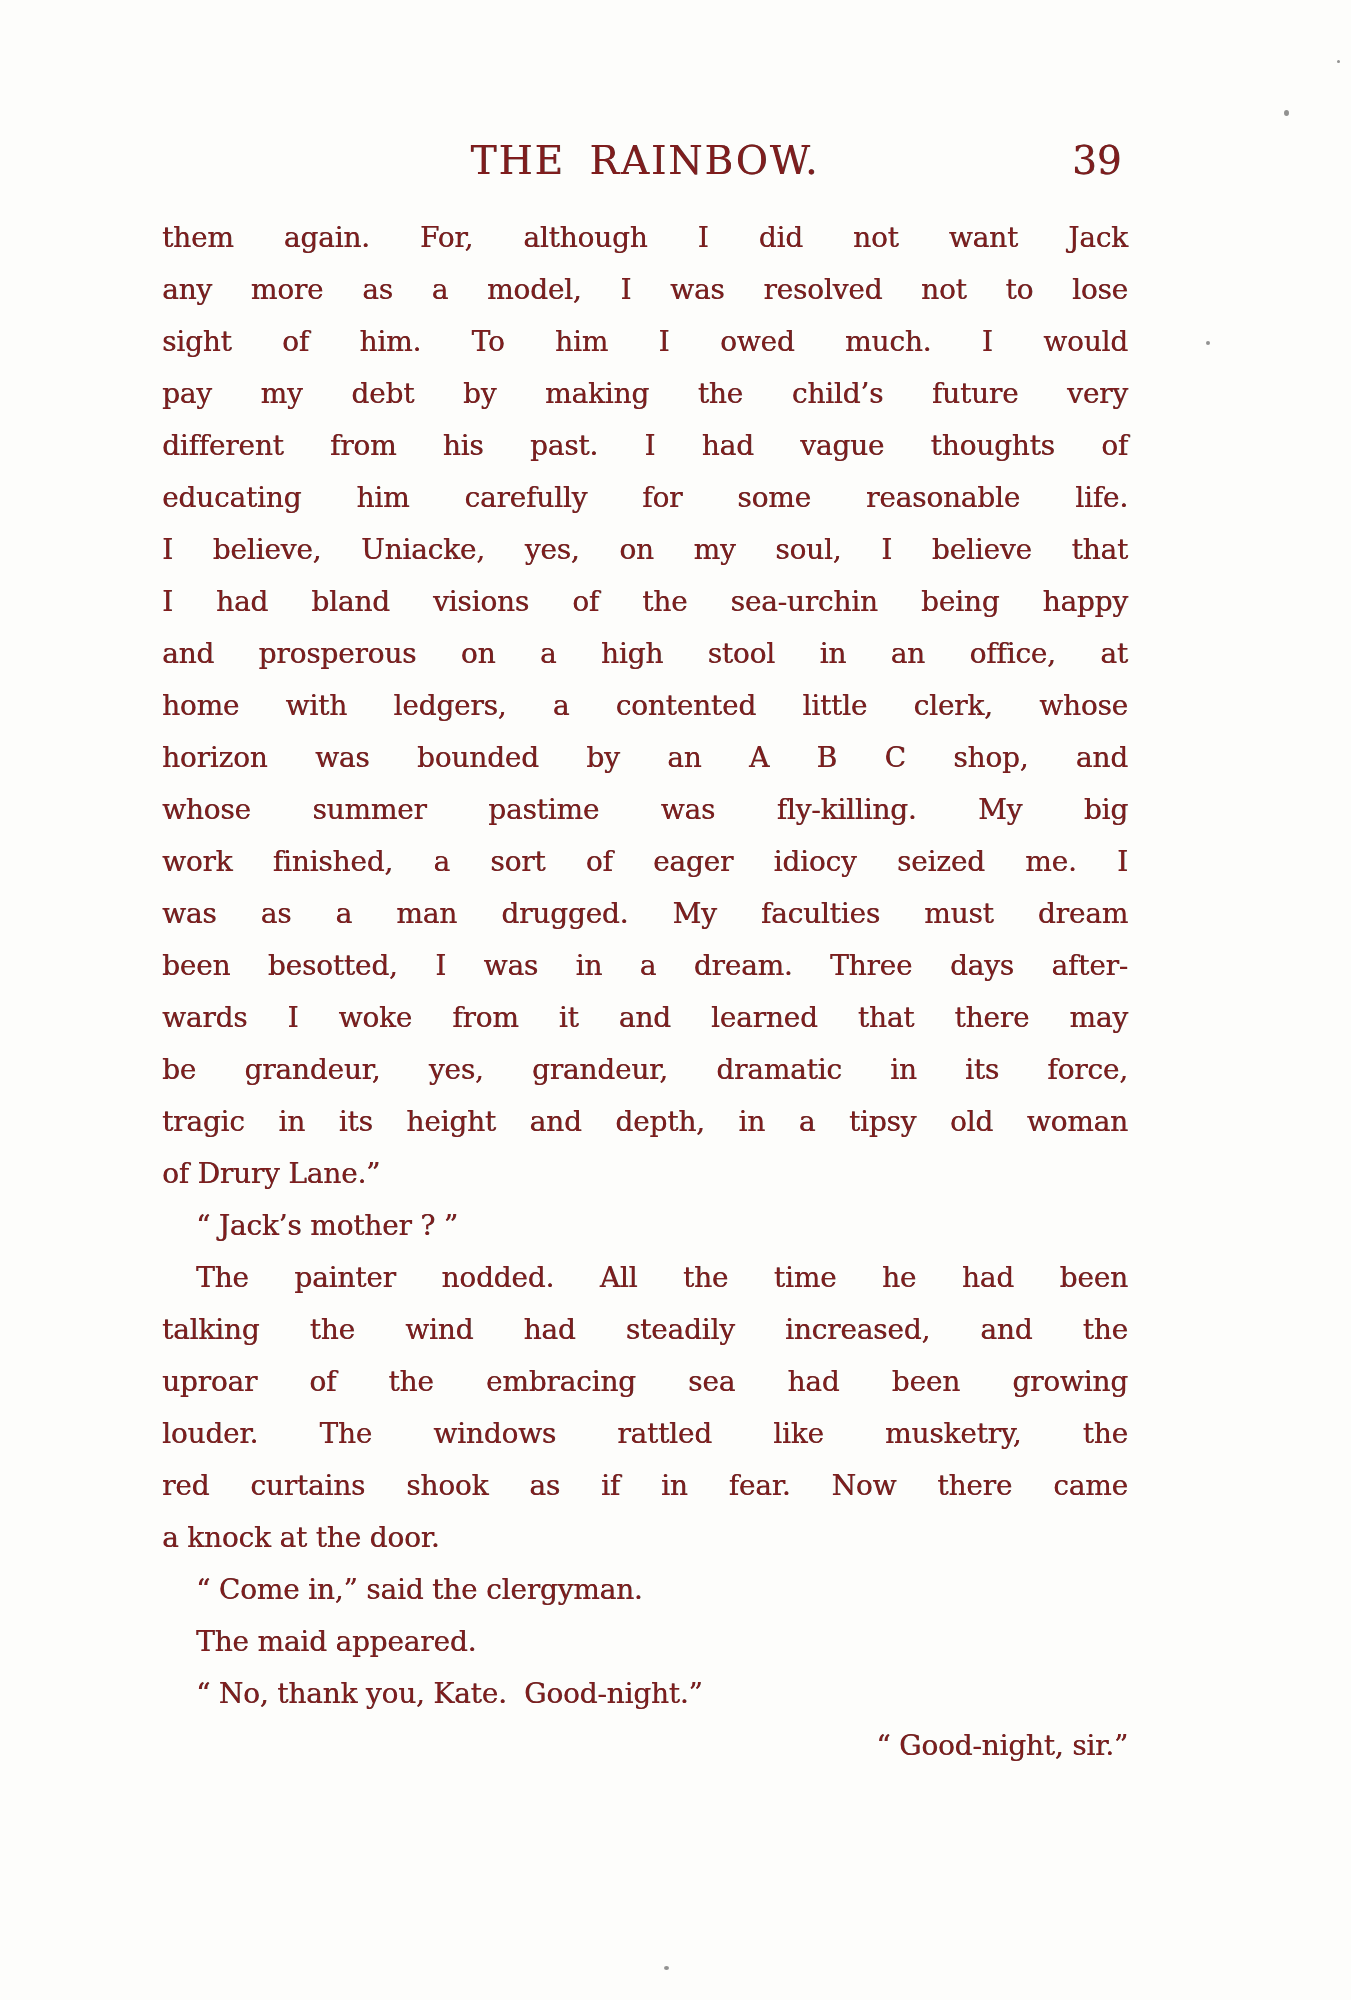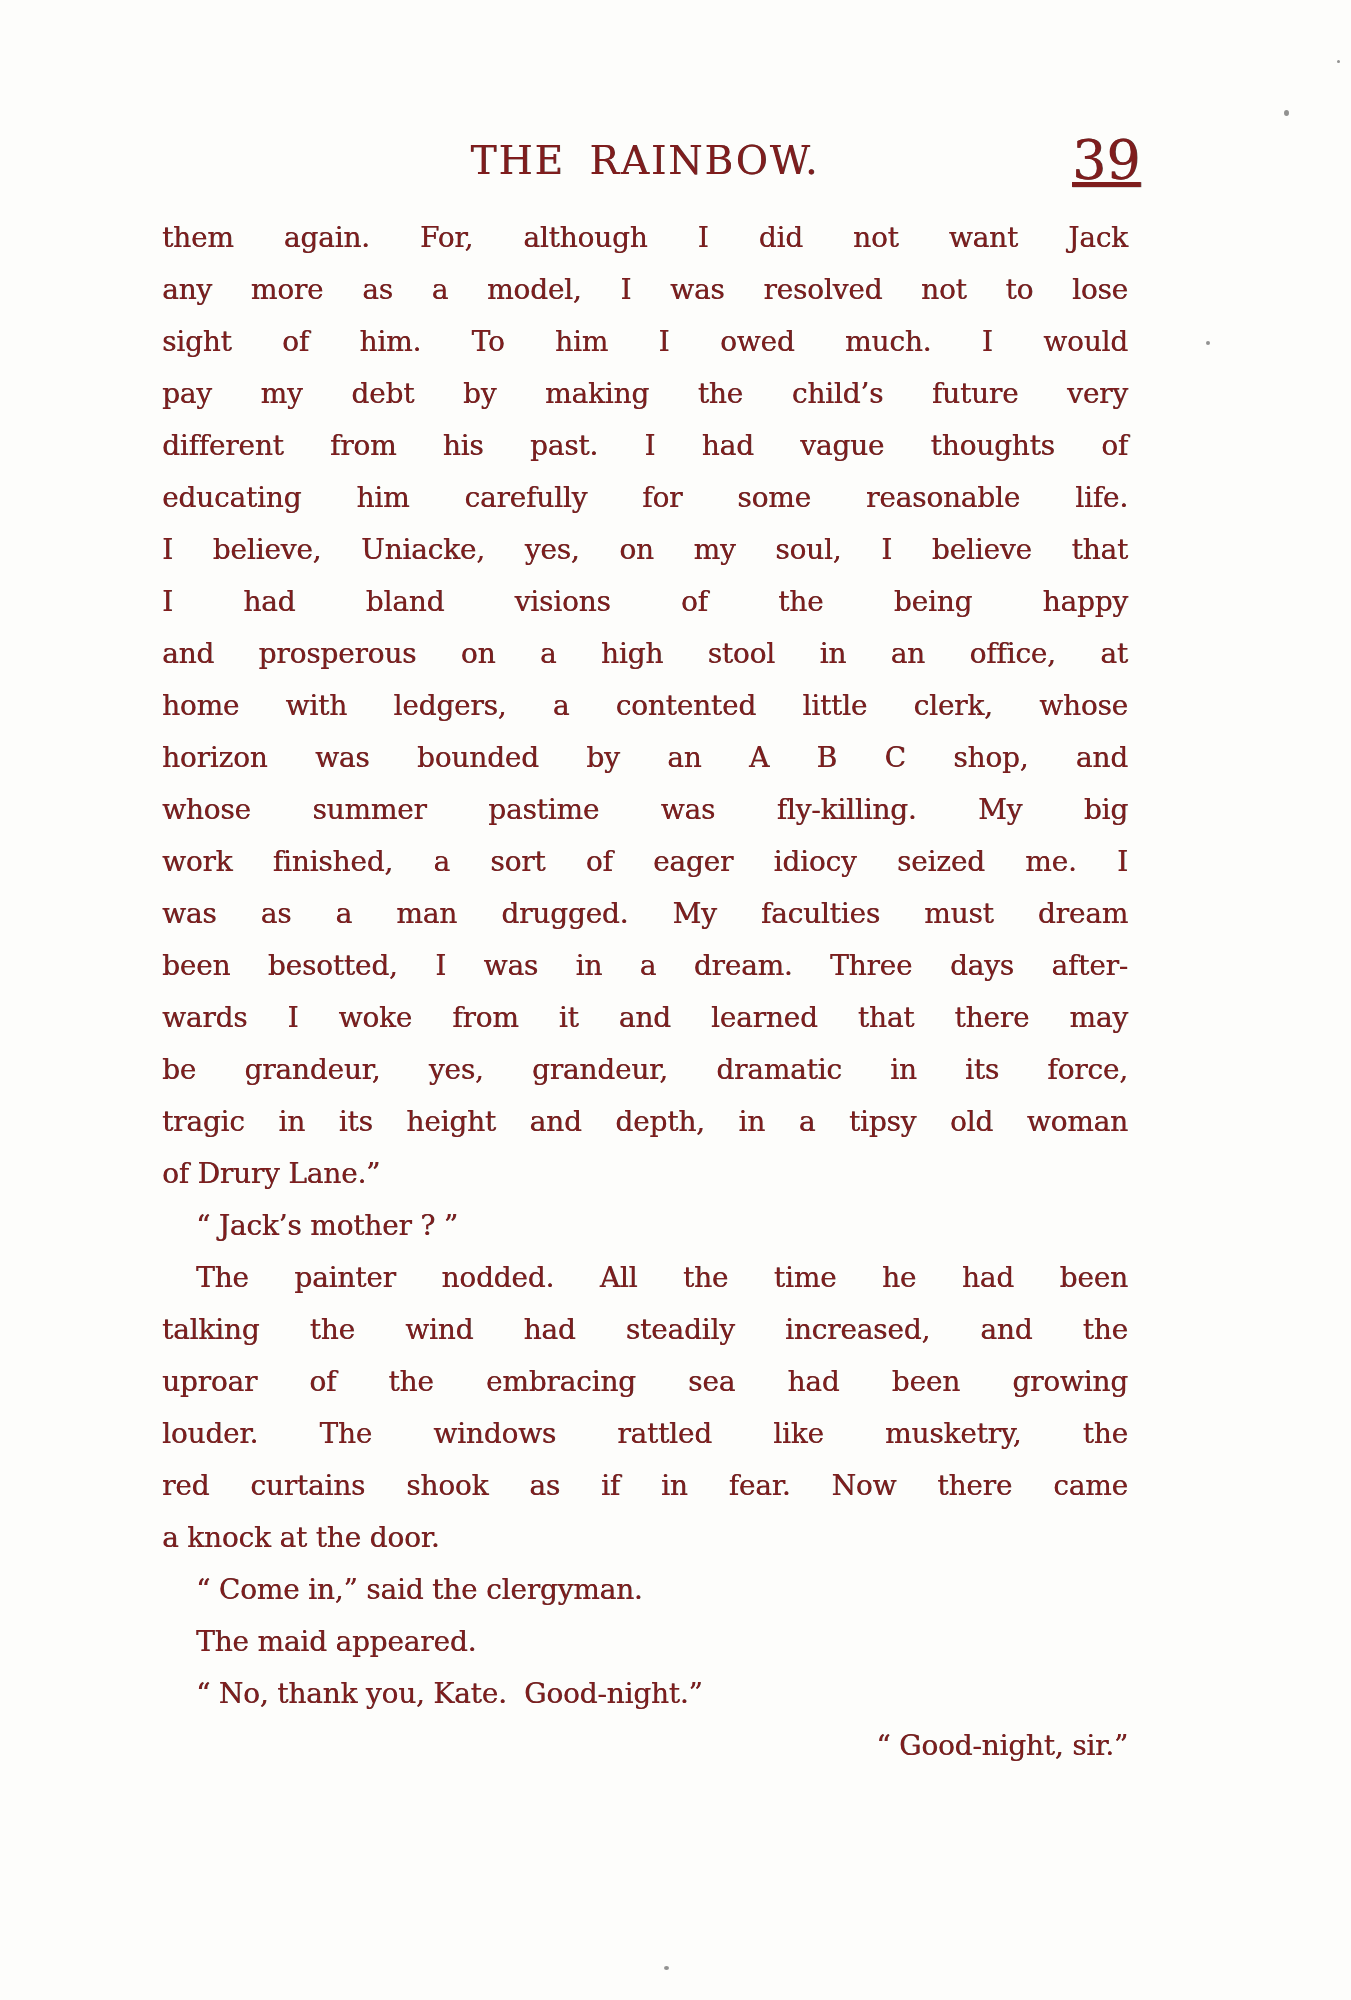--- a/index.html
+++ b/index.html
@@ -22,24 +22,23 @@
     line-height: 42px;
     letter-spacing: 2px;
     word-spacing: 10px;
     white-space: pre;
     text-shadow: 0.4px 0.2px 0 rgba(20,20,20,0.75);
   }
   .folio {
     position: absolute;
     top: 132px;
     left: 1072px;
-    font-size: 54px;
+    font-size: 39px;
     line-height: 58px;
     text-shadow: 0.4px 0.2px 0 rgba(20,20,20,0.75);
-    text-decoration: underline;
   }
   .text-block {
     position: absolute;
     top: 212px;
     left: 162px;
     width: 966px;
   }
   .line {
     height: 52px;
     line-height: 52px;
@@ -147,20 +146,21 @@
         <span class="w">believe</span>
         <span class="w">that</span>
       </div>
       <div class="line justify">
         <span class="w">I</span>
         <span class="w">had</span>
         <span class="w">bland</span>
         <span class="w">visions</span>
         <span class="w">of</span>
         <span class="w">the</span>
+        <span class="w">sea-urchin</span>
         <span class="w">being</span>
         <span class="w">happy</span>
       </div>
       <div class="line justify">
         <span class="w">and</span>
         <span class="w">prosperous</span>
         <span class="w">on</span>
         <span class="w">a</span>
         <span class="w">high</span>
         <span class="w">stool</span>

